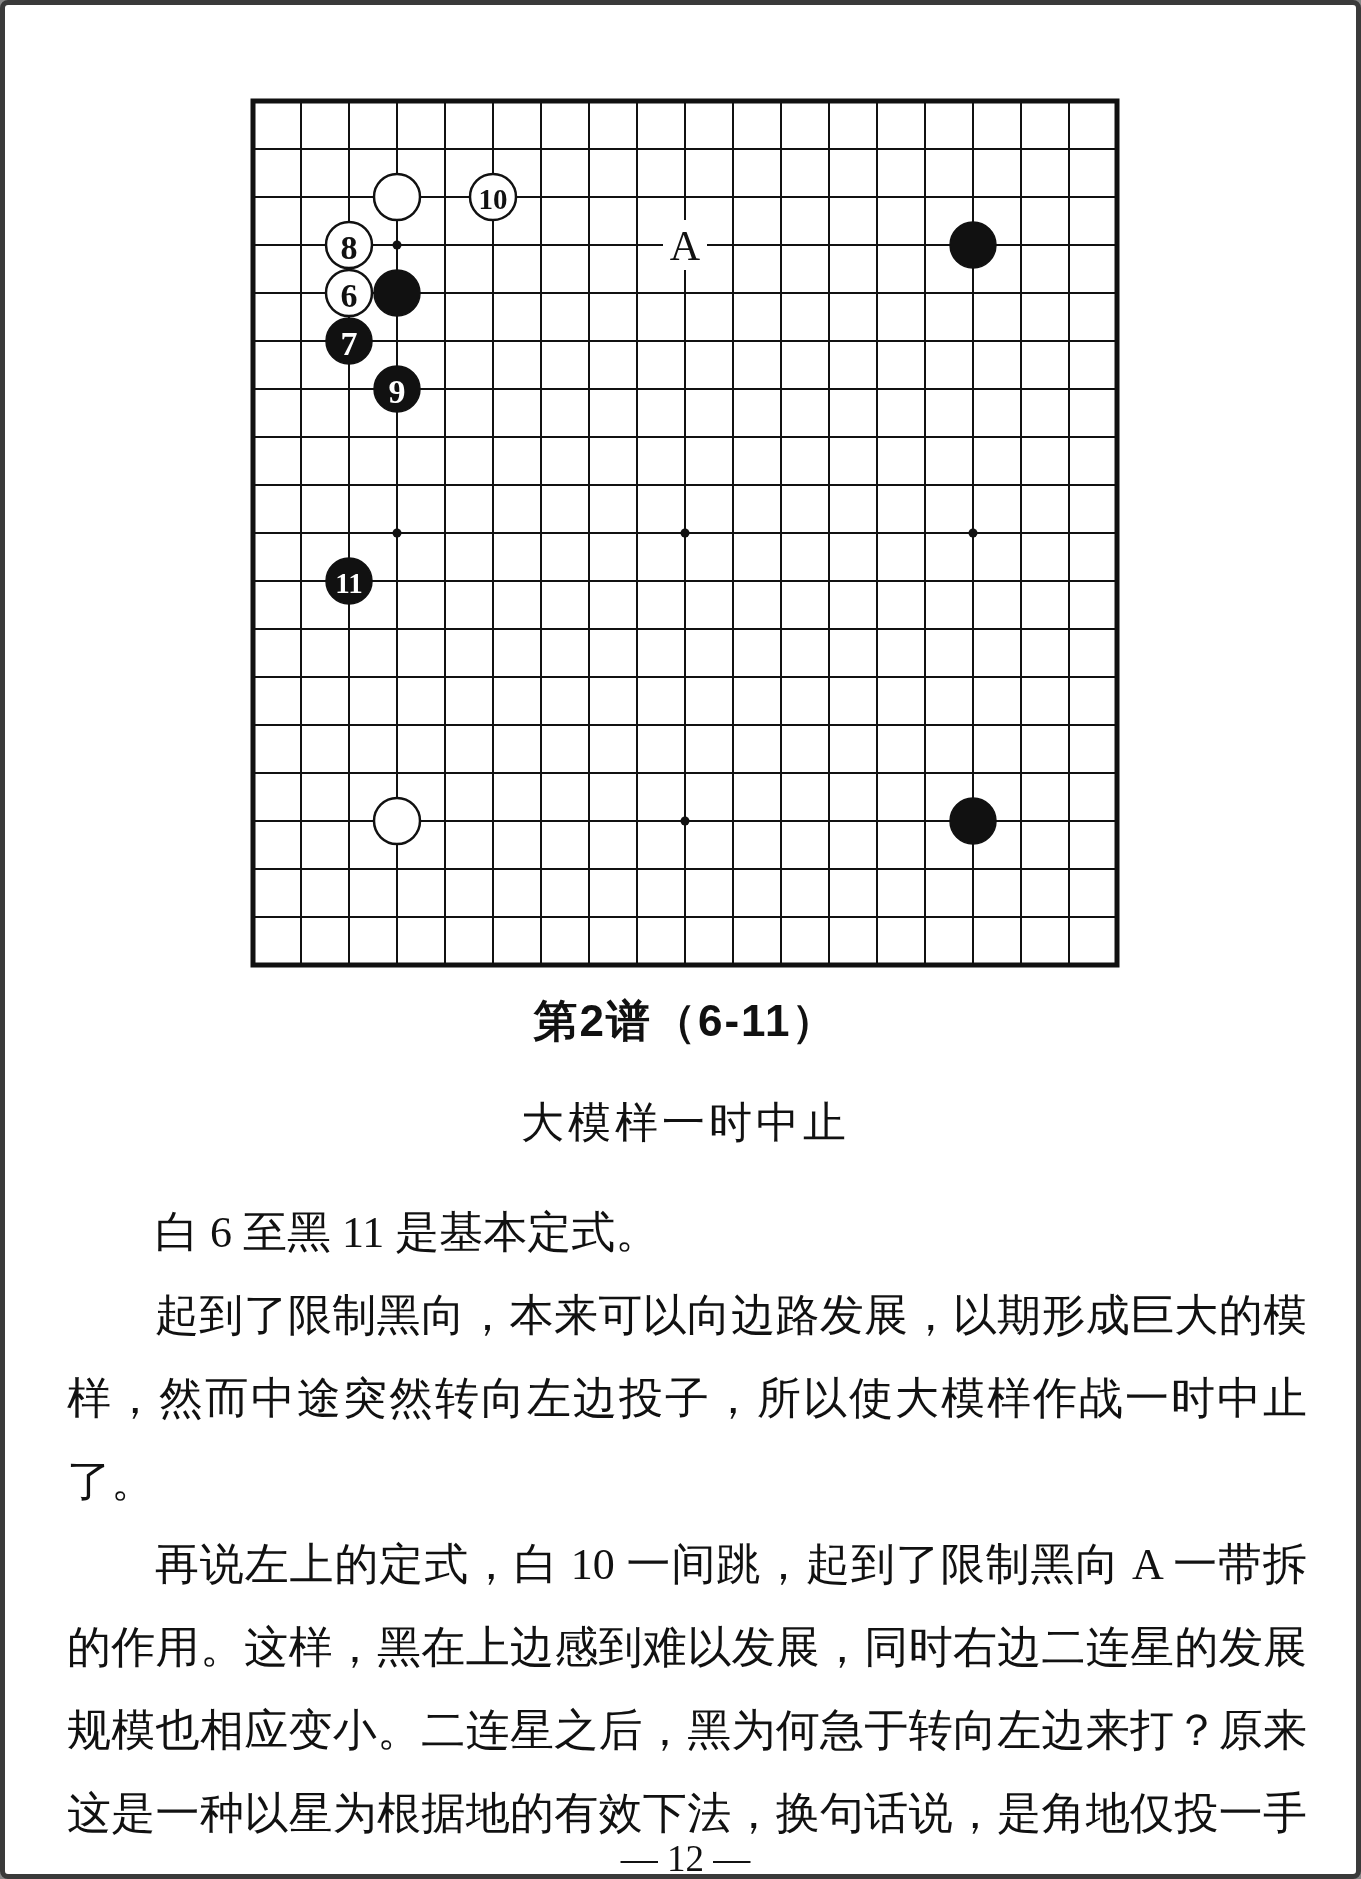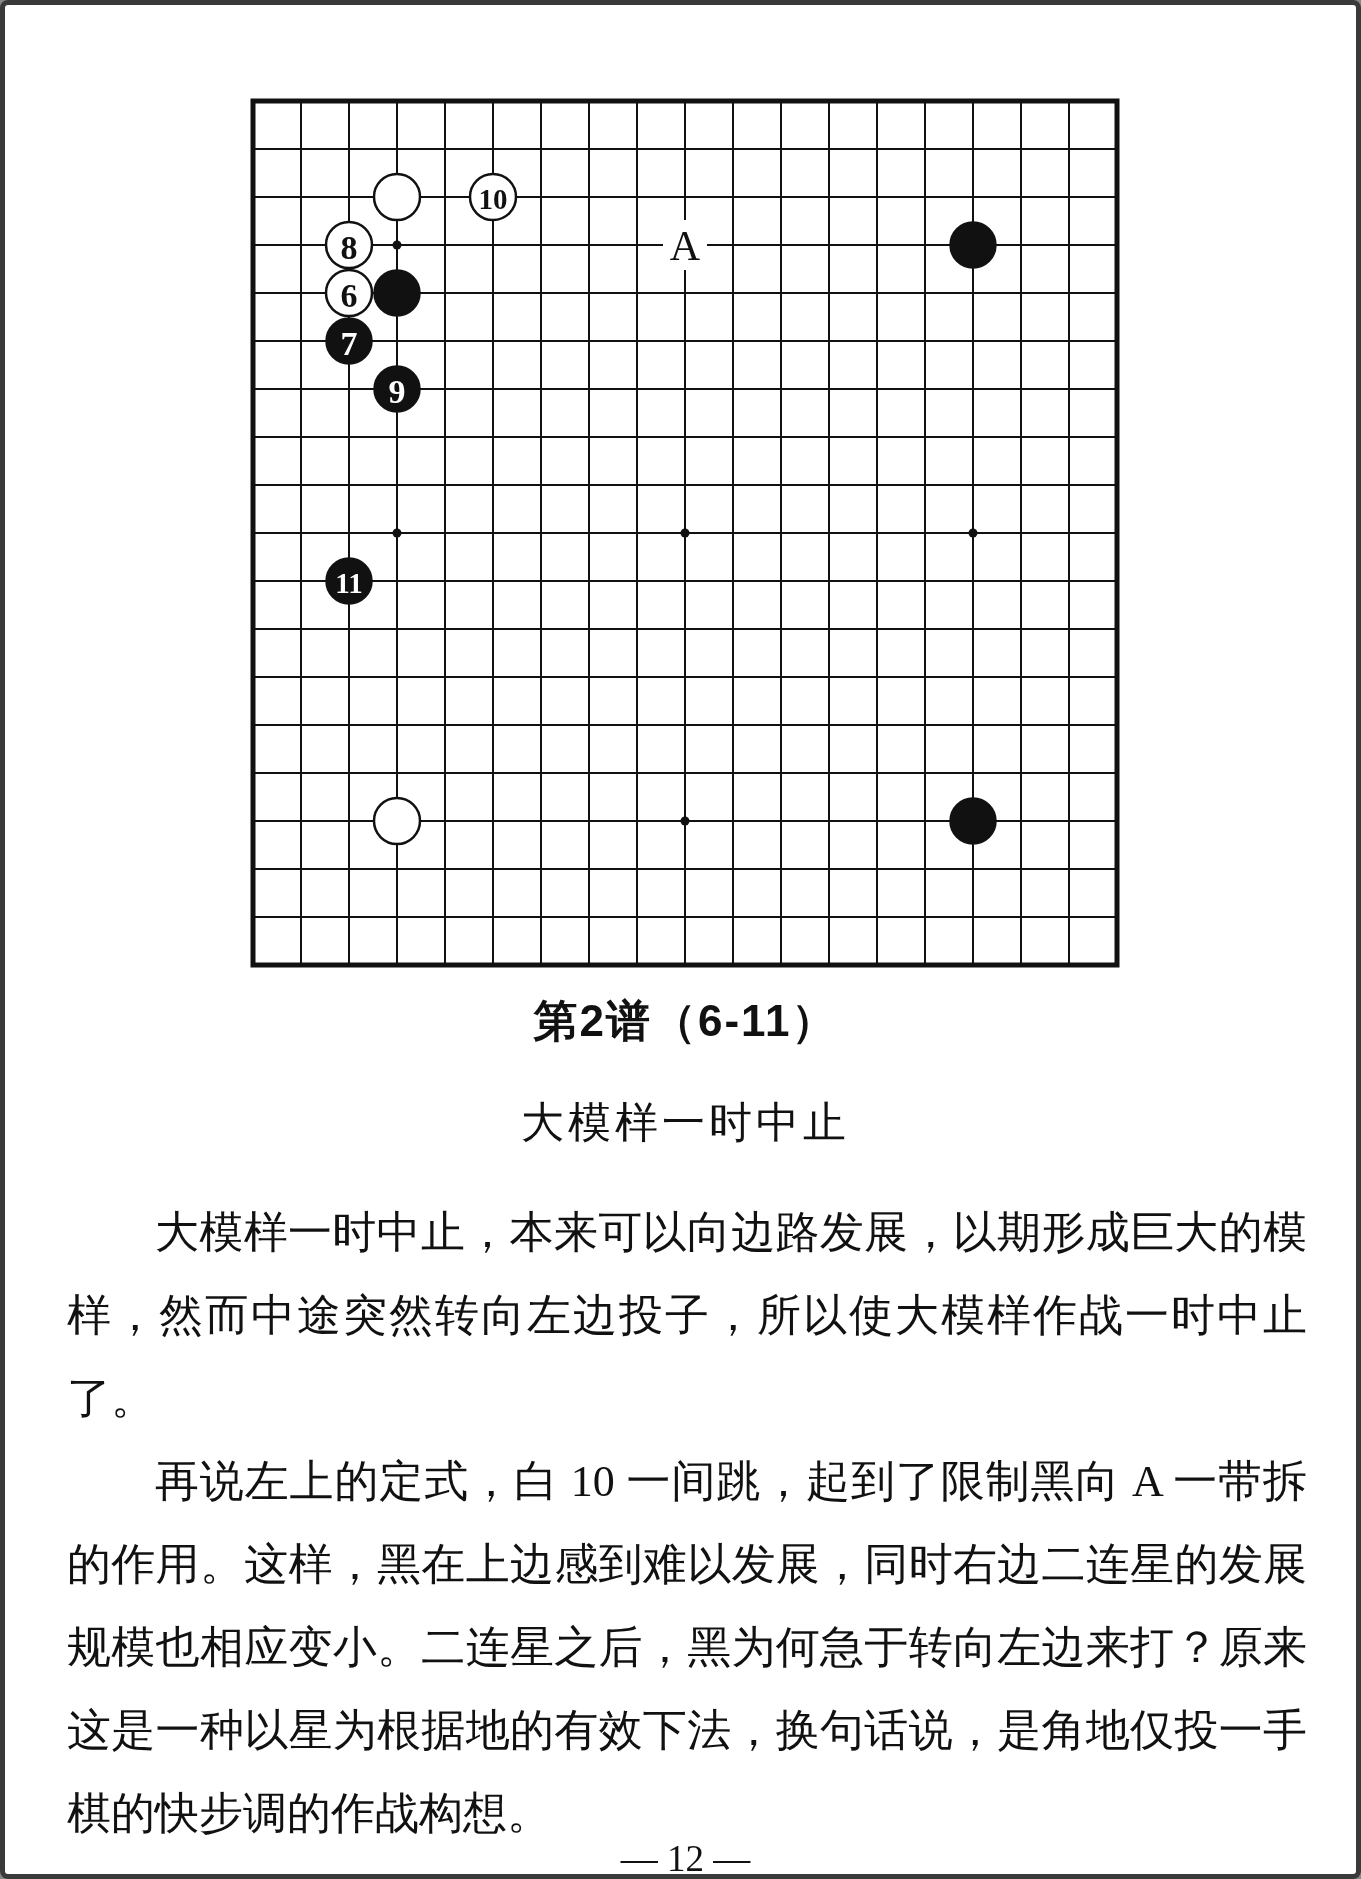--- a/index.html
+++ b/index.html
@@ -148,19 +148,20 @@
       <circle cx="968" cy="240" r="23" fill="#111111" stroke="#111111" stroke-width="1.5"></circle>
       <circle cx="392" cy="816" r="23" fill="#ffffff" stroke="#111111" stroke-width="2.5"></circle>
       <circle cx="968" cy="816" r="23" fill="#111111" stroke="#111111" stroke-width="1.5"></circle>
     </svg>
 
   <div class="caption">第2谱（6-11）</div>
 
   <div class="subtitle">大模样一时中止</div>
 
   <div class="body-text">
-    <p>大模样一时中止，本来可以向边路发展，以期形成巨大的模样，然而中途突然转向左边投子，所以使大模样作战一时中止了。</p>
+    <p>白 6 至黑 11 是基本定式。</p>
+    <p>起到了限制黑向，本来可以向边路发展，以期形成巨大的模样，然而中途突然转向左边投子，所以使大模样作战一时中止了。</p>
     <p>再说左上的定式，白 10 一间跳，起到了限制黑向 A 一带拆的作用。这样，黑在上边感到难以发展，同时右边二连星的发展规模也相应变小。二连星之后，黑为何急于转向左边来打？原来这是一种以星为根据地的有效下法，换句话说，是角地仅投一手棋的快步调的作战构想。</p>
   </div>
 
   <div class="page-number">— 12 —</div>
 
 </div>
 
 </body></html>

